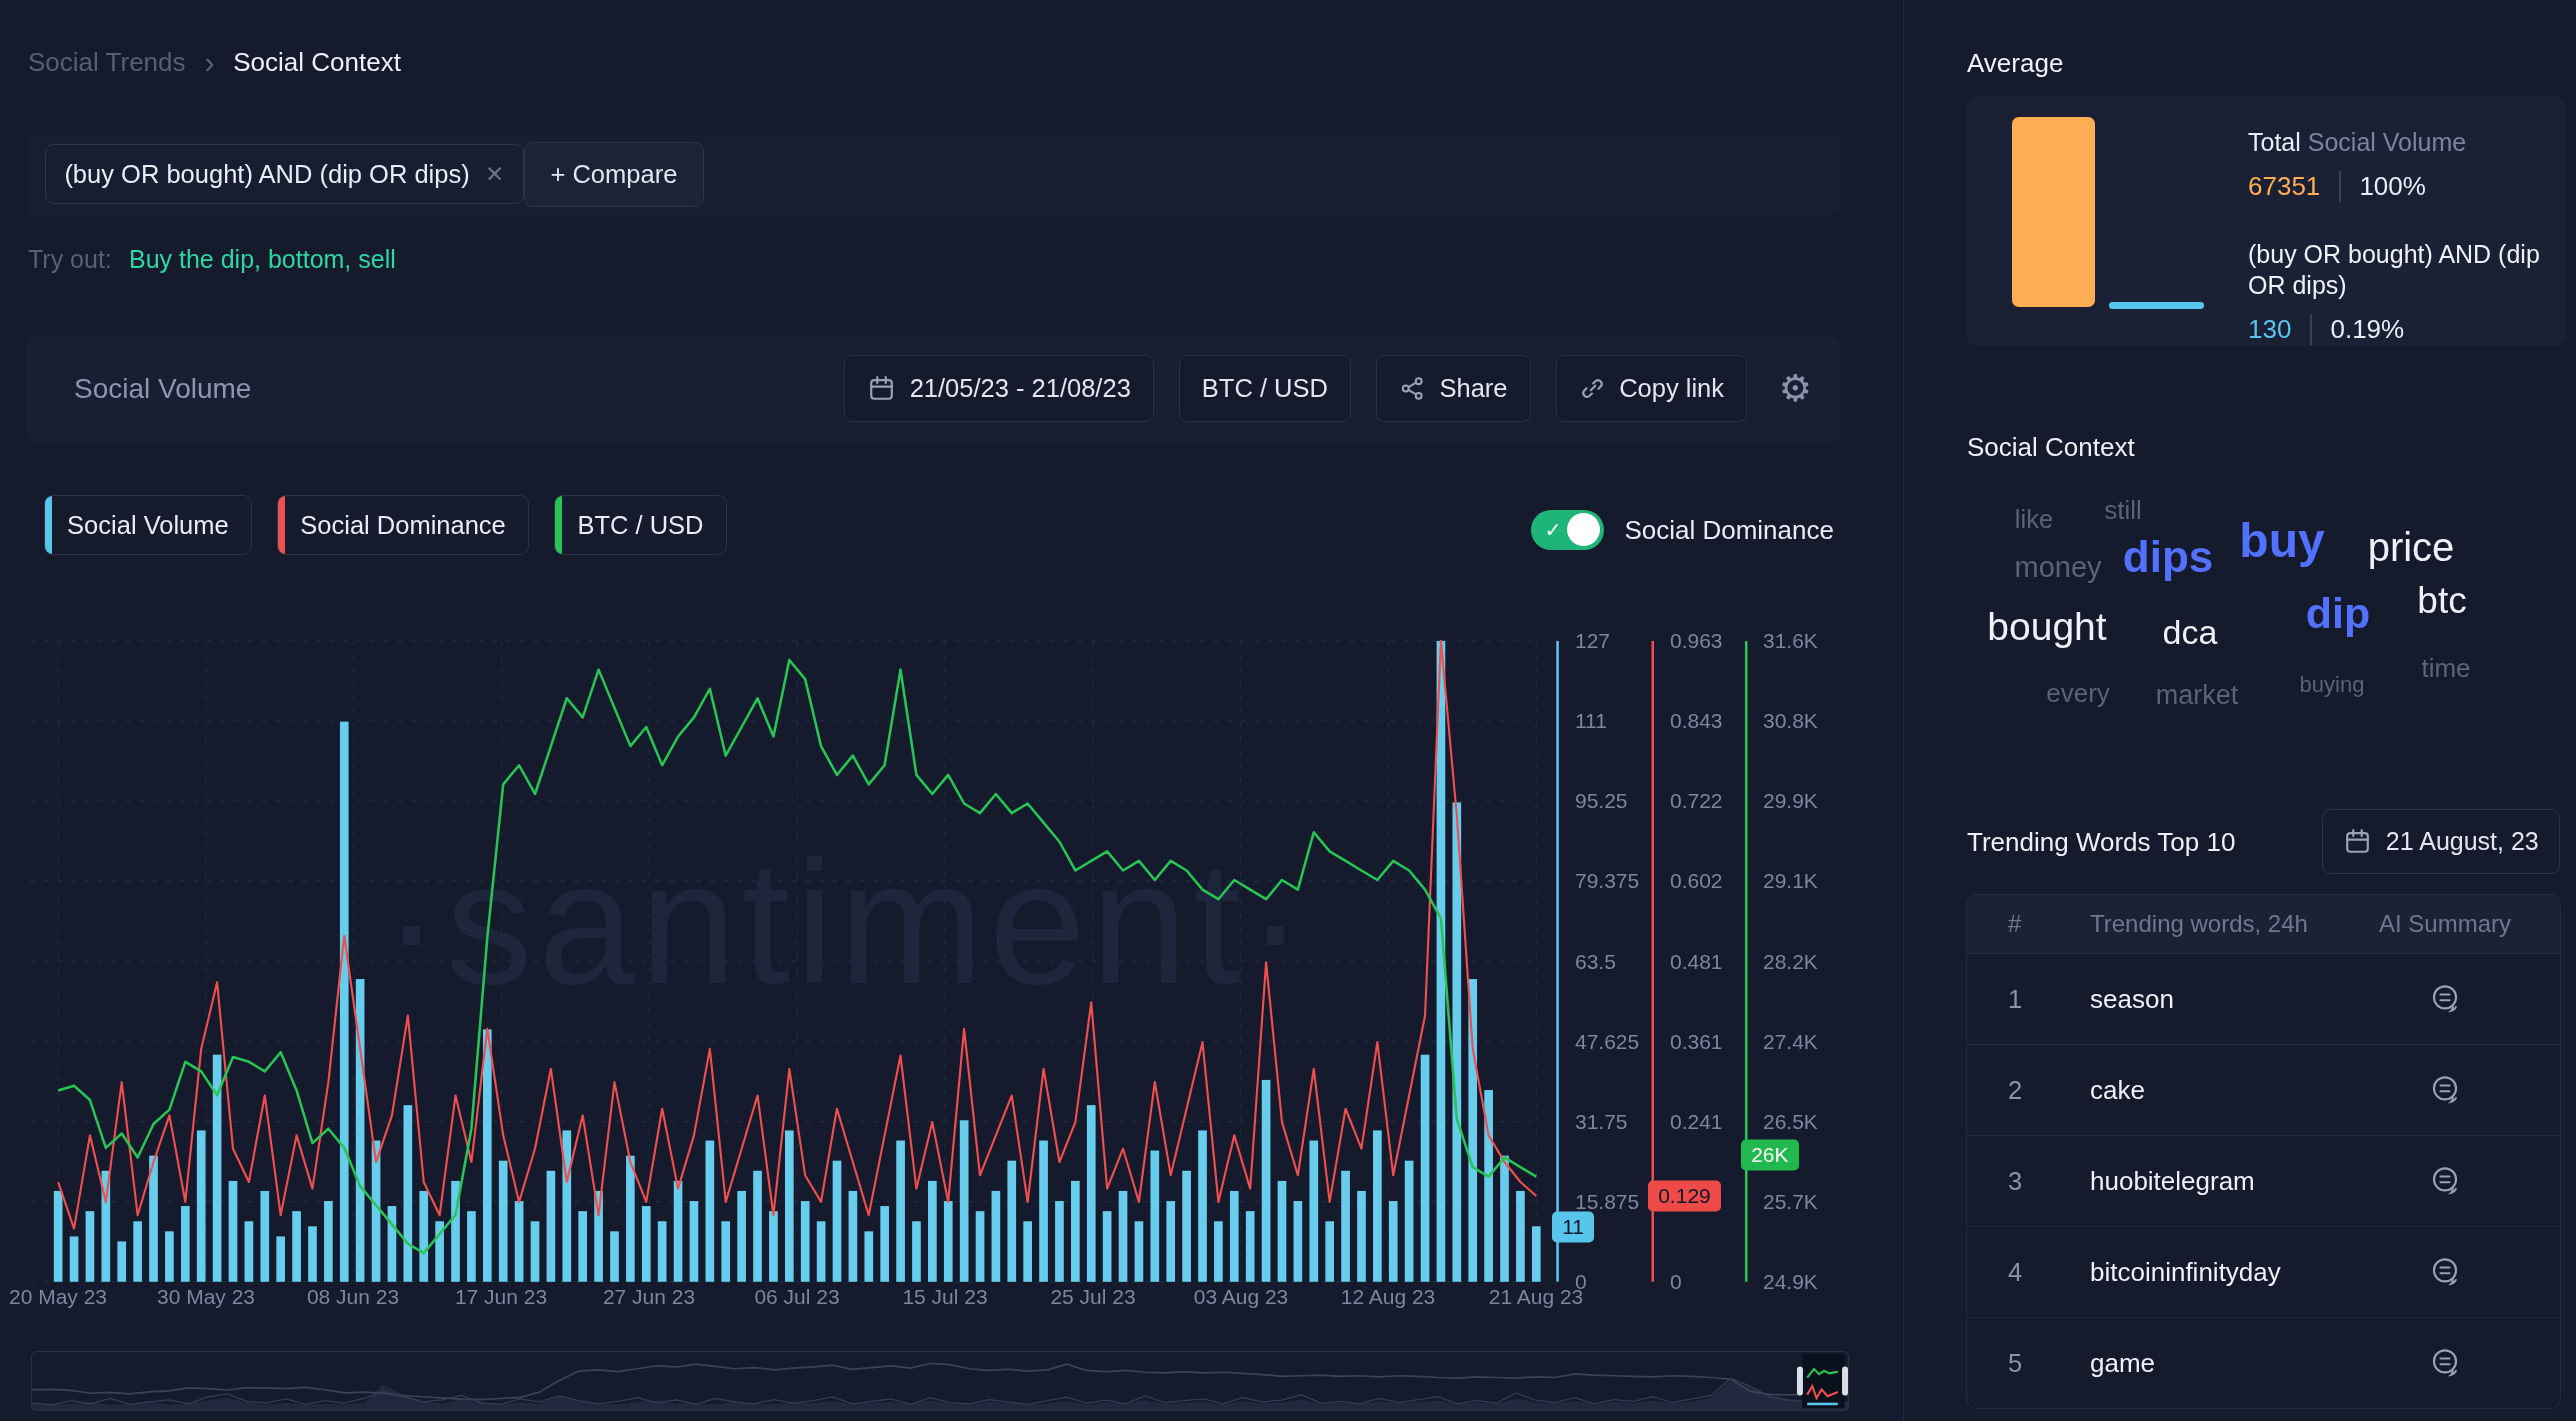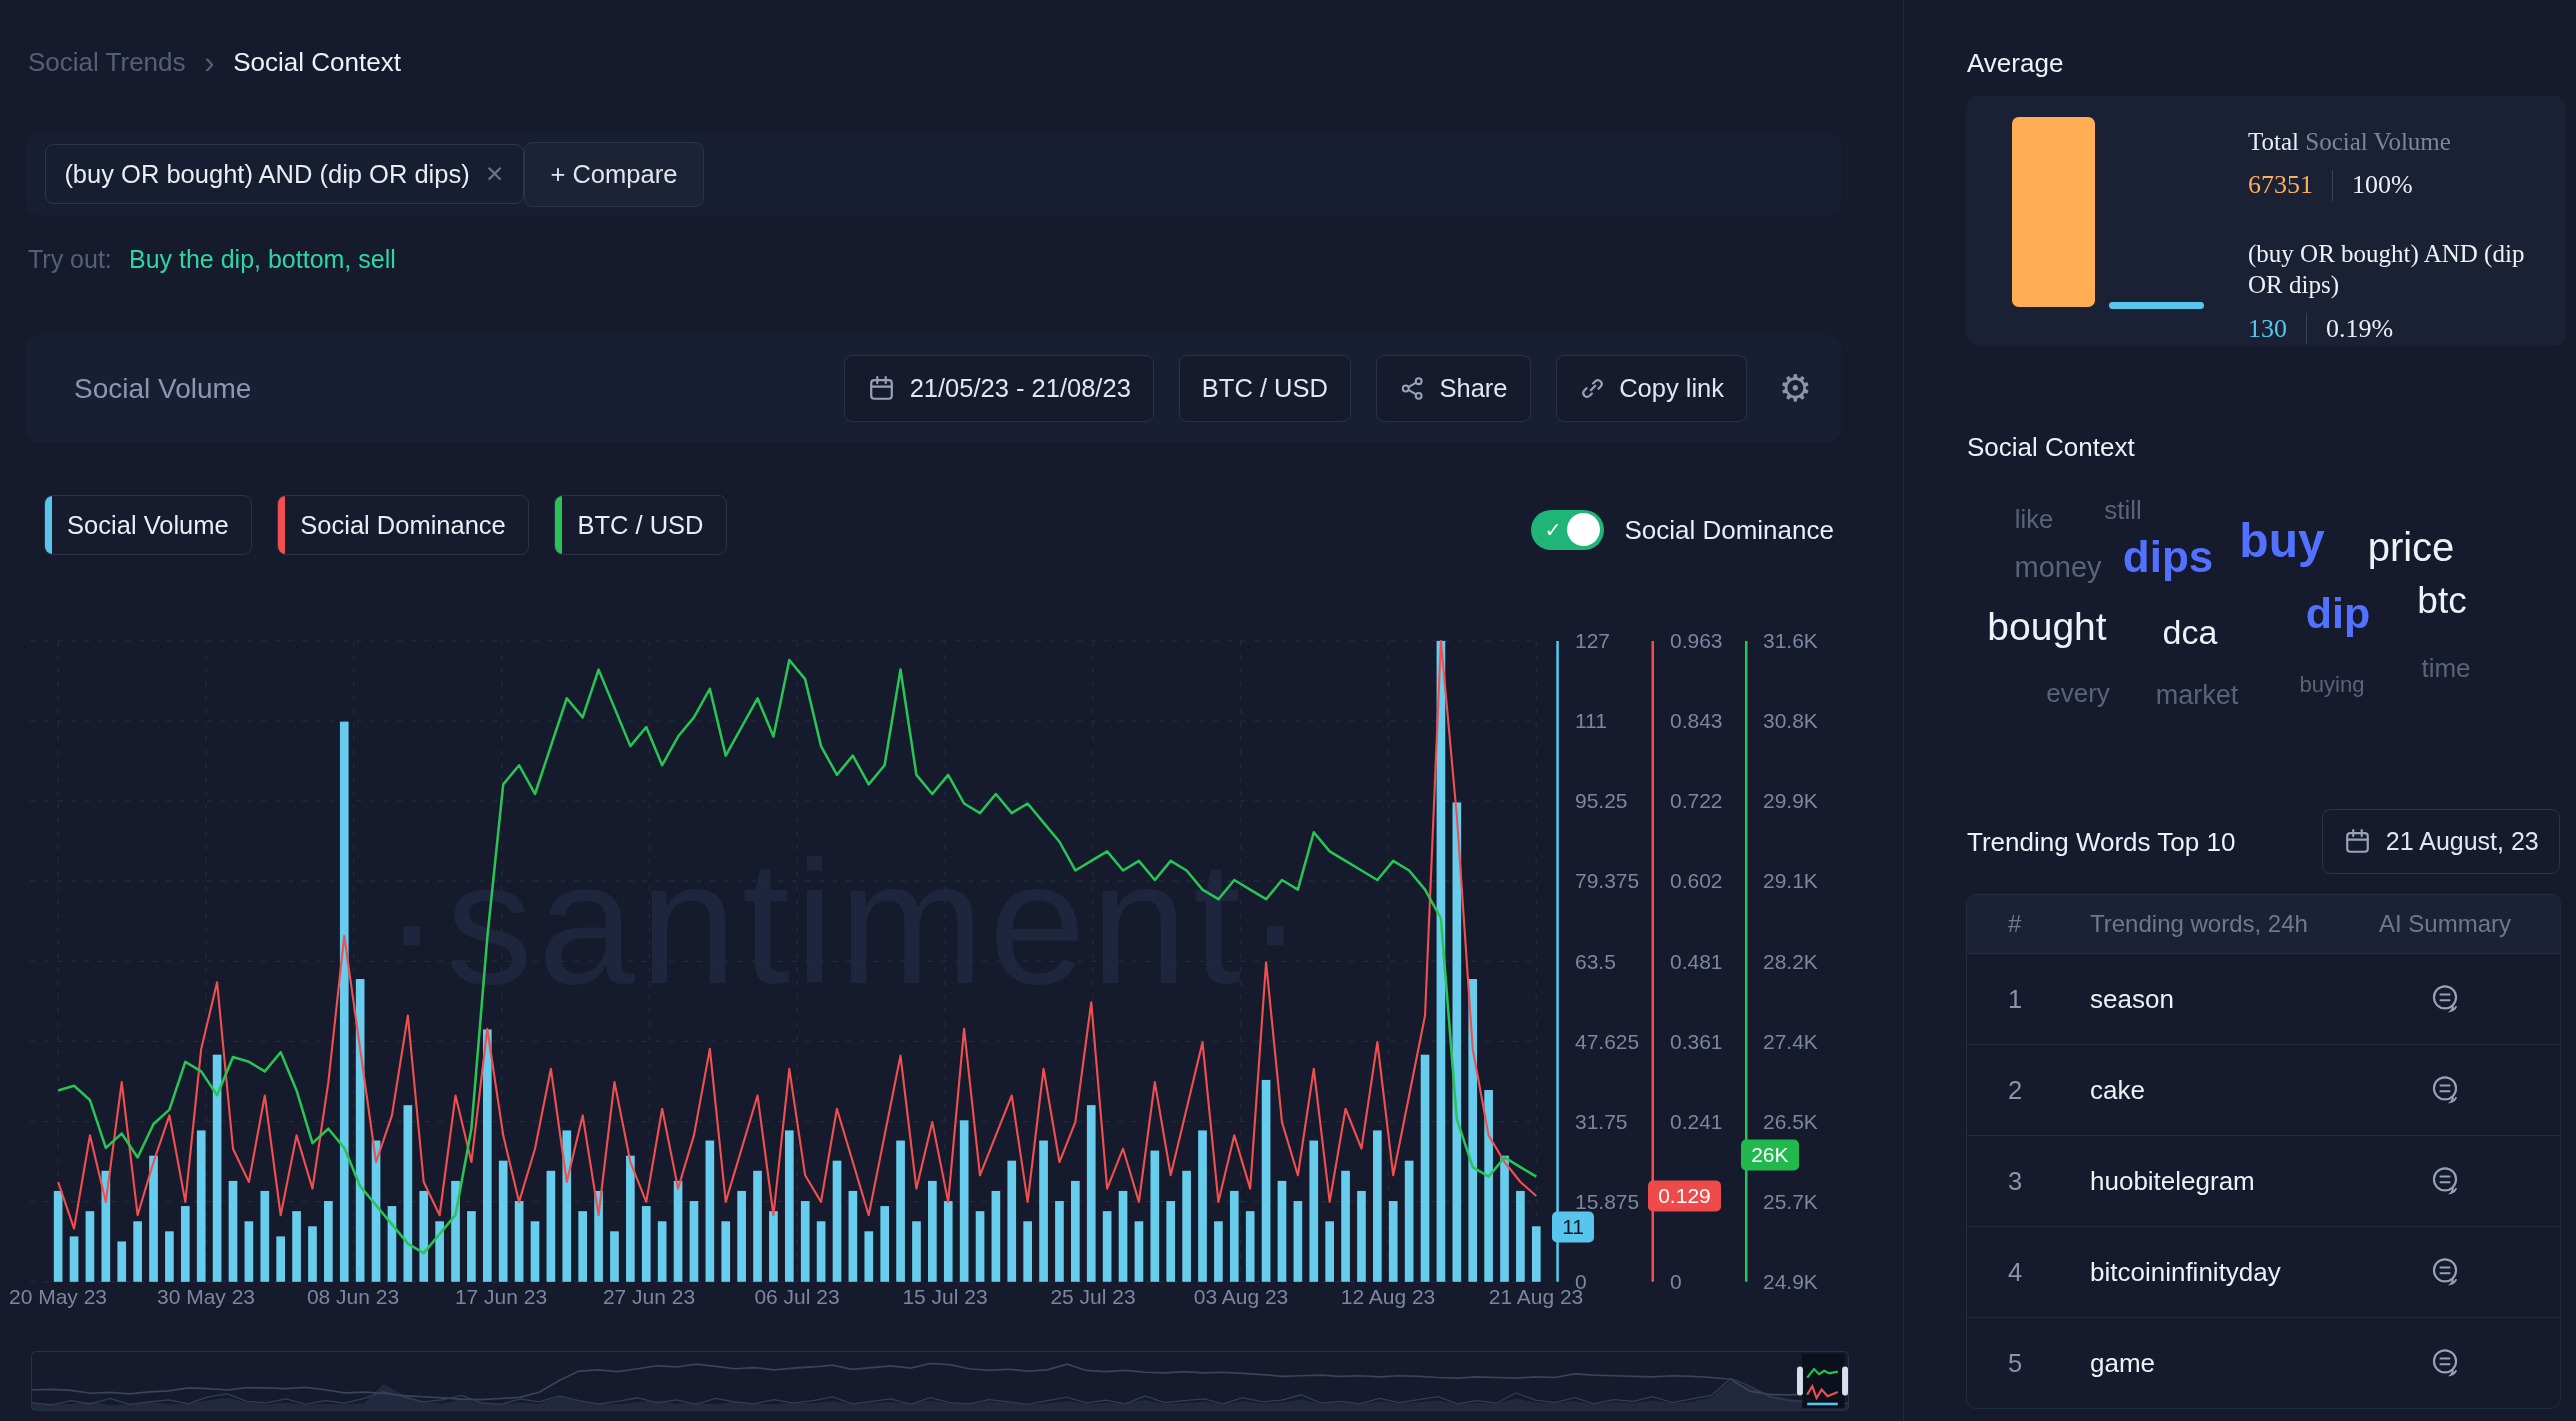--- a/index.html
+++ b/index.html
@@ -44,32 +44,32 @@
   .toggle-label{font-size:26px;color:#e9edf6;}
   
   .watermark{position:absolute;left:846px;top:922px;transform:translate(-50%,-50%);font-size:174px;
              color:#1e263d;letter-spacing:5.1px;white-space:nowrap;pointer-events:none;}
   #chart-svg{position:absolute;left:0;top:629px;}
   .grid{stroke:#222a3e;stroke-width:1.5;stroke-dasharray:6 10;}
   .tick{position:absolute;font-size:21px;color:#7d86a0;transform:translateY(-50%);white-space:nowrap;}
   .xlab{position:absolute;font-size:21px;color:#7d86a0;transform:translateX(-50%);white-space:nowrap;}
   .badge{position:absolute;font-size:21px;padding:3.4px 10.2px;border-radius:5.1px;transform:translateY(-50%);}
   .badge.cyan{background:#57c5ec;color:#0e1526;}
-  .badge.red{background:#ef4a4a;color:#ffffff;}
+  .badge.red{background:#ef4a4a;color:#0f172a;}
   .badge.green{background:#21b94e;color:#fff;}
   .minimap{position:absolute;left:31px;top:1351px;width:1816px;height:58px;border:1.7px solid #293047;
            border-radius:5.1px;}
   
   .sidebar{position:absolute;left:1903px;top:0;width:673px;height:1421px;border-left:1.7px solid #222941;
            box-sizing:border-box;}
   .sb-title{position:absolute;font-size:26px;color:#eef1f7;}
   .avg-card{position:absolute;left:62px;top:96px;width:600px;height:250px;background:#1a2135;border-radius:12px;}
   .avg-orange-bar{position:absolute;left:46px;top:21px;width:83px;height:190px;border-radius:6.8px;background:#ffae53;}
   .avg-cyan-bar{position:absolute;left:143px;top:206px;width:95px;height:6.8px;border-radius:3.4px;background:#57c5ec;}
-  .avg-text{position:absolute;left:282px;top:32px;width:306px;font-family:Liberation Serif, serif;}
+  .avg-text{position:absolute;left:282px;top:32px;width:306px;}
   .avg-line1{font-size:25px;}
   .avg-metric{color:#7b84a0;}
   .val-row{display:flex;align-items:center;gap:18.7px;margin-top:13.6px;font-size:26px;}
   .val-sep{width:1.7px;height:31px;background:#39415a;}
   .val-orange{color:#ffae53;}
   .val-cyan{color:#57c5ec;}
   .avg-query{margin-top:37px;font-size:25px;line-height:31px;color:#eef1f7;}
   .cloud{position:absolute;left:62px;top:489px;width:600px;height:248px;}
   .cw{position:absolute;transform:translate(-50%,-50%);white-space:nowrap;}
   .cw.gray{color:#5a6378;}

